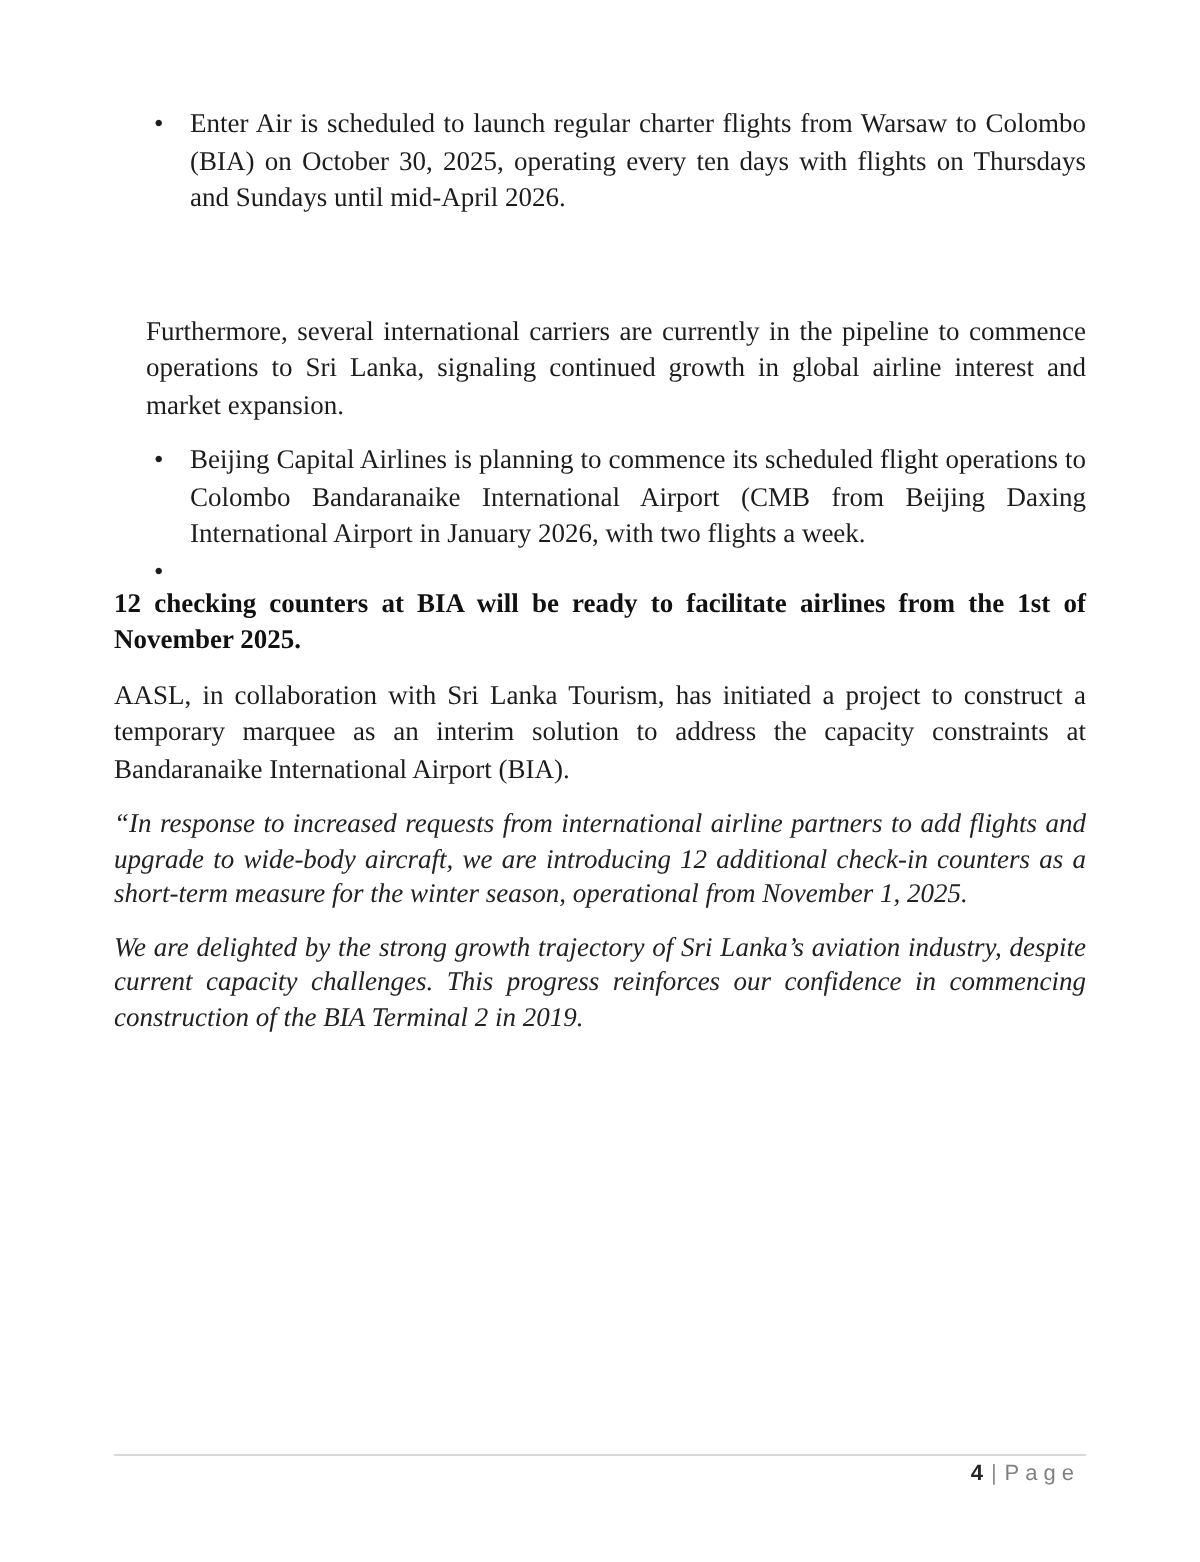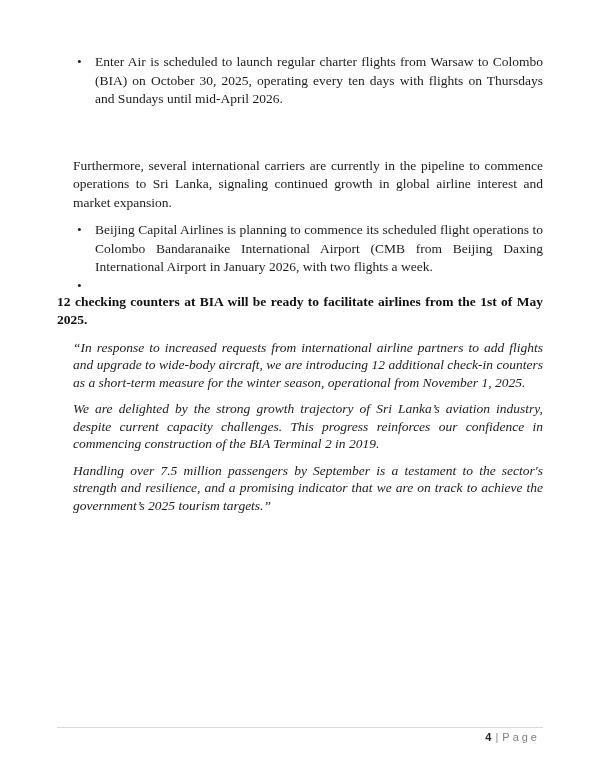--- a/index.html
+++ b/index.html
@@ -51,21 +51,21 @@
     font-weight: bold;
     color: #111111;
     text-align: justify;
     line-height: 18.5px;
     margin: 16px 0 9px 0;
   }
   .quote {
     font-style: italic;
     text-align: justify;
     line-height: 17.5px;
-    margin: 0 0 9px 16px;
+    margin: 0 0 9px 0;
     color: #222222;
   }
   .footer-rule {
     position: absolute;
     left: 57px;
     width: 486px;
     top: 727px;
     height: 0;
     border-top: 1px solid #d9d9d9;
   }
@@ -109,29 +109,29 @@
     <div class="bullet-list">
       <div class="bullet-item">
         <span class="marker">•</span>
         <span>Beijing Capital Airlines is planning to commence its scheduled flight operations to Colombo Bandaranaike International Airport (CMB from Beijing Daxing International Airport in January 2026, with two flights a week.</span>
       </div>
       <div class="bullet-item">
         <span class="marker">•</span>
       </div>
     </div>
 
-    <div class="heading">12 checking counters at BIA will be ready to facilitate airlines from the 1st of May 2025.</div>
+    <div class="heading">12 checking counters at BIA will be ready to facilitate airlines from the 1st of November 2025.</div>
 
+    <div class="para">AASL, in collaboration with Sri Lanka Tourism, has initiated a project to construct a temporary marquee as an interim solution to address the capacity constraints at Bandaranaike International Airport (BIA).</div>
 
 
     <div class="quote">“In response to increased requests from international airline partners to add flights and upgrade to wide-body aircraft, we are introducing 12 additional check-in counters as a short-term measure for the winter season, operational from November 1, 2025.</div>
 
     <div class="quote">We are delighted by the strong growth trajectory of Sri Lanka’s aviation industry, despite current capacity challenges. This progress reinforces our confidence in commencing construction of the BIA Terminal 2 in 2019.</div>
 
-    <div class="quote">Handling over 7.5 million passengers by September is a testament to the sector's strength and resilience, and a promising indicator that we are on track to achieve the government’s 2025 tourism targets.”</div>
 
   </div>
 
   <div class="footer-rule"></div>
   <div class="footer-text">
     <span class="page-num">4</span><span class="sep">|</span><span class="page-label">Page</span>
   </div>
 </div>
 
 </body></html>

